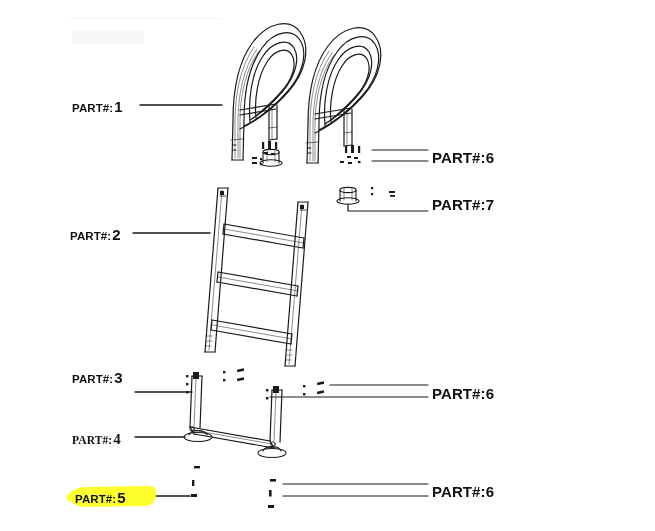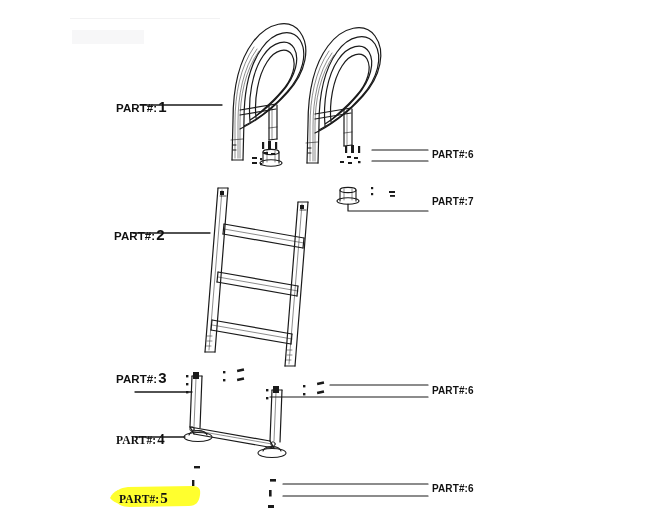--- a/index.html
+++ b/index.html
@@ -35,25 +35,25 @@
   }
   .callout .tag {
     font-size: 11.5px;
     font-weight: bold;
   }
   .callout .num {
     font-size: 15px;
     font-weight: bold;
     margin-left: 1px;
   }
-  .callout.left  { text-align: left; margin-left: 44px; }
-  .callout.right { font-size: 10px; }
+  .callout.left  { text-align: left; }
+  .callout.right { font-size: 15px; }
 
   
-  .hl-wrap { position: absolute; font-family: Liberation Serif, serif; }
+  .hl-wrap { position: absolute; }
   .hl-mark {
     position: absolute;
     left: -9px;
     top: -5px;
     width: 92px;
     height: 25px;
     z-index: 0;
   }
   .hl-text { position: relative; z-index: 1; }
 

